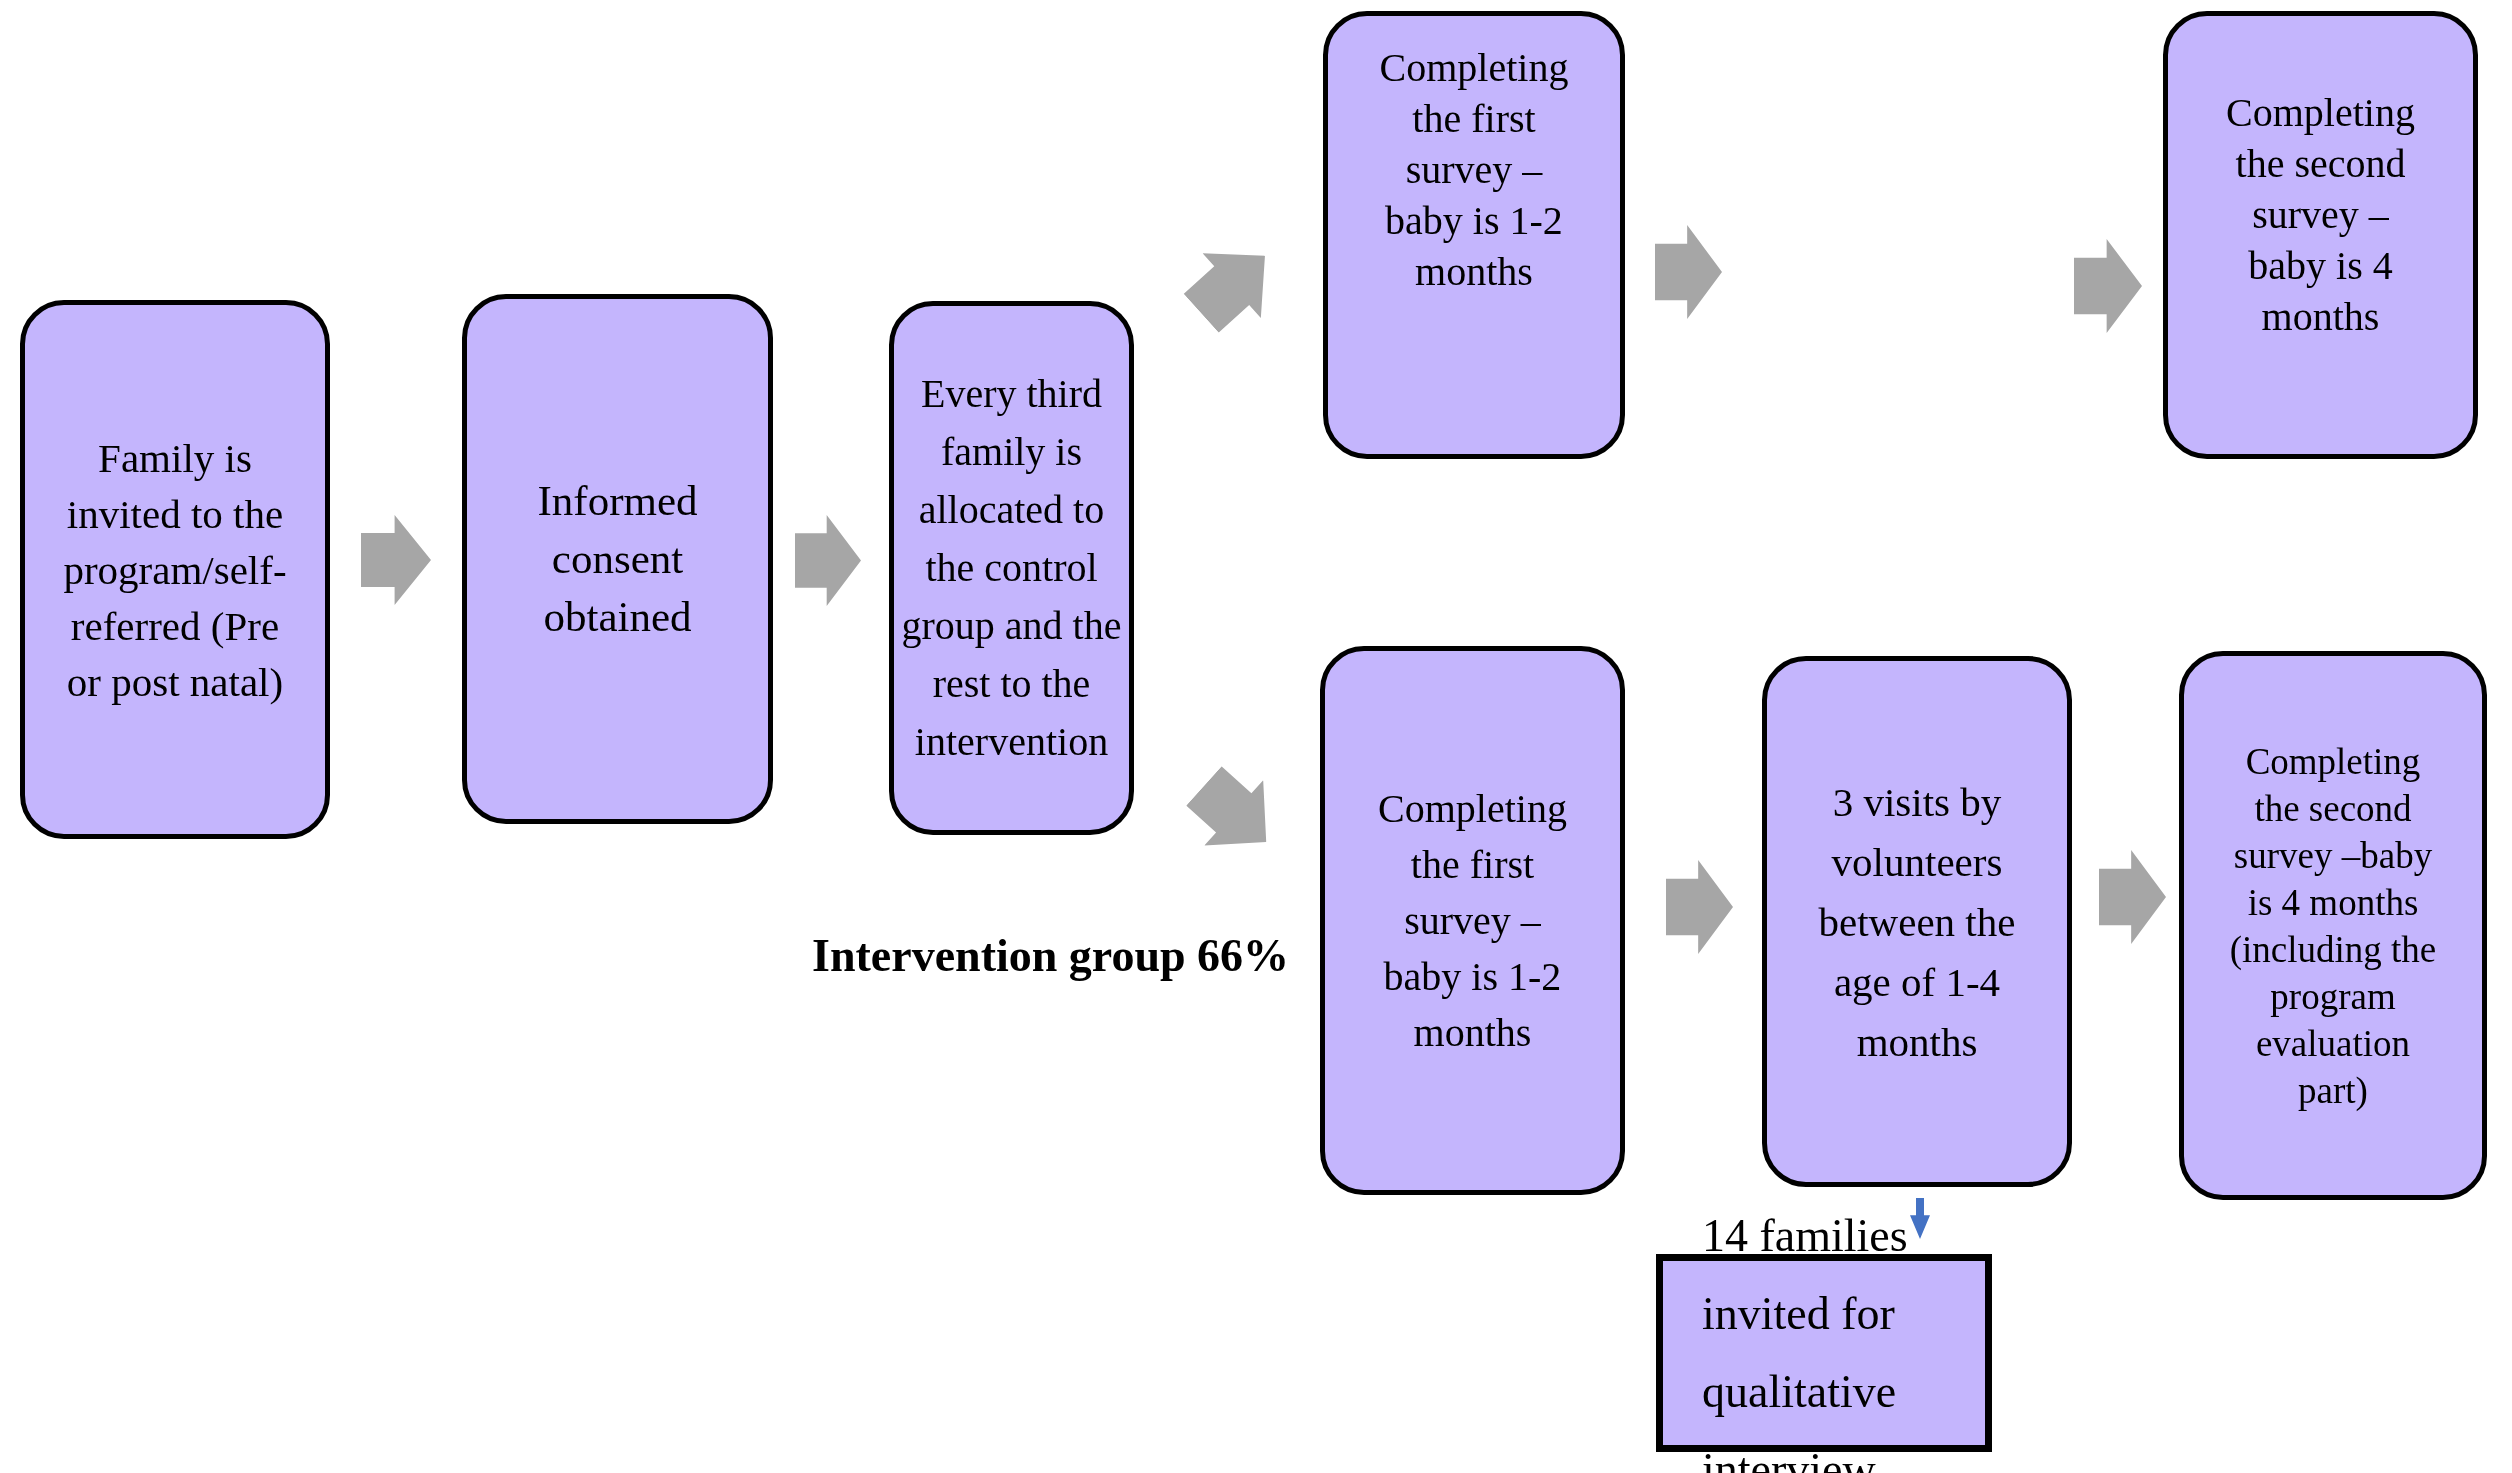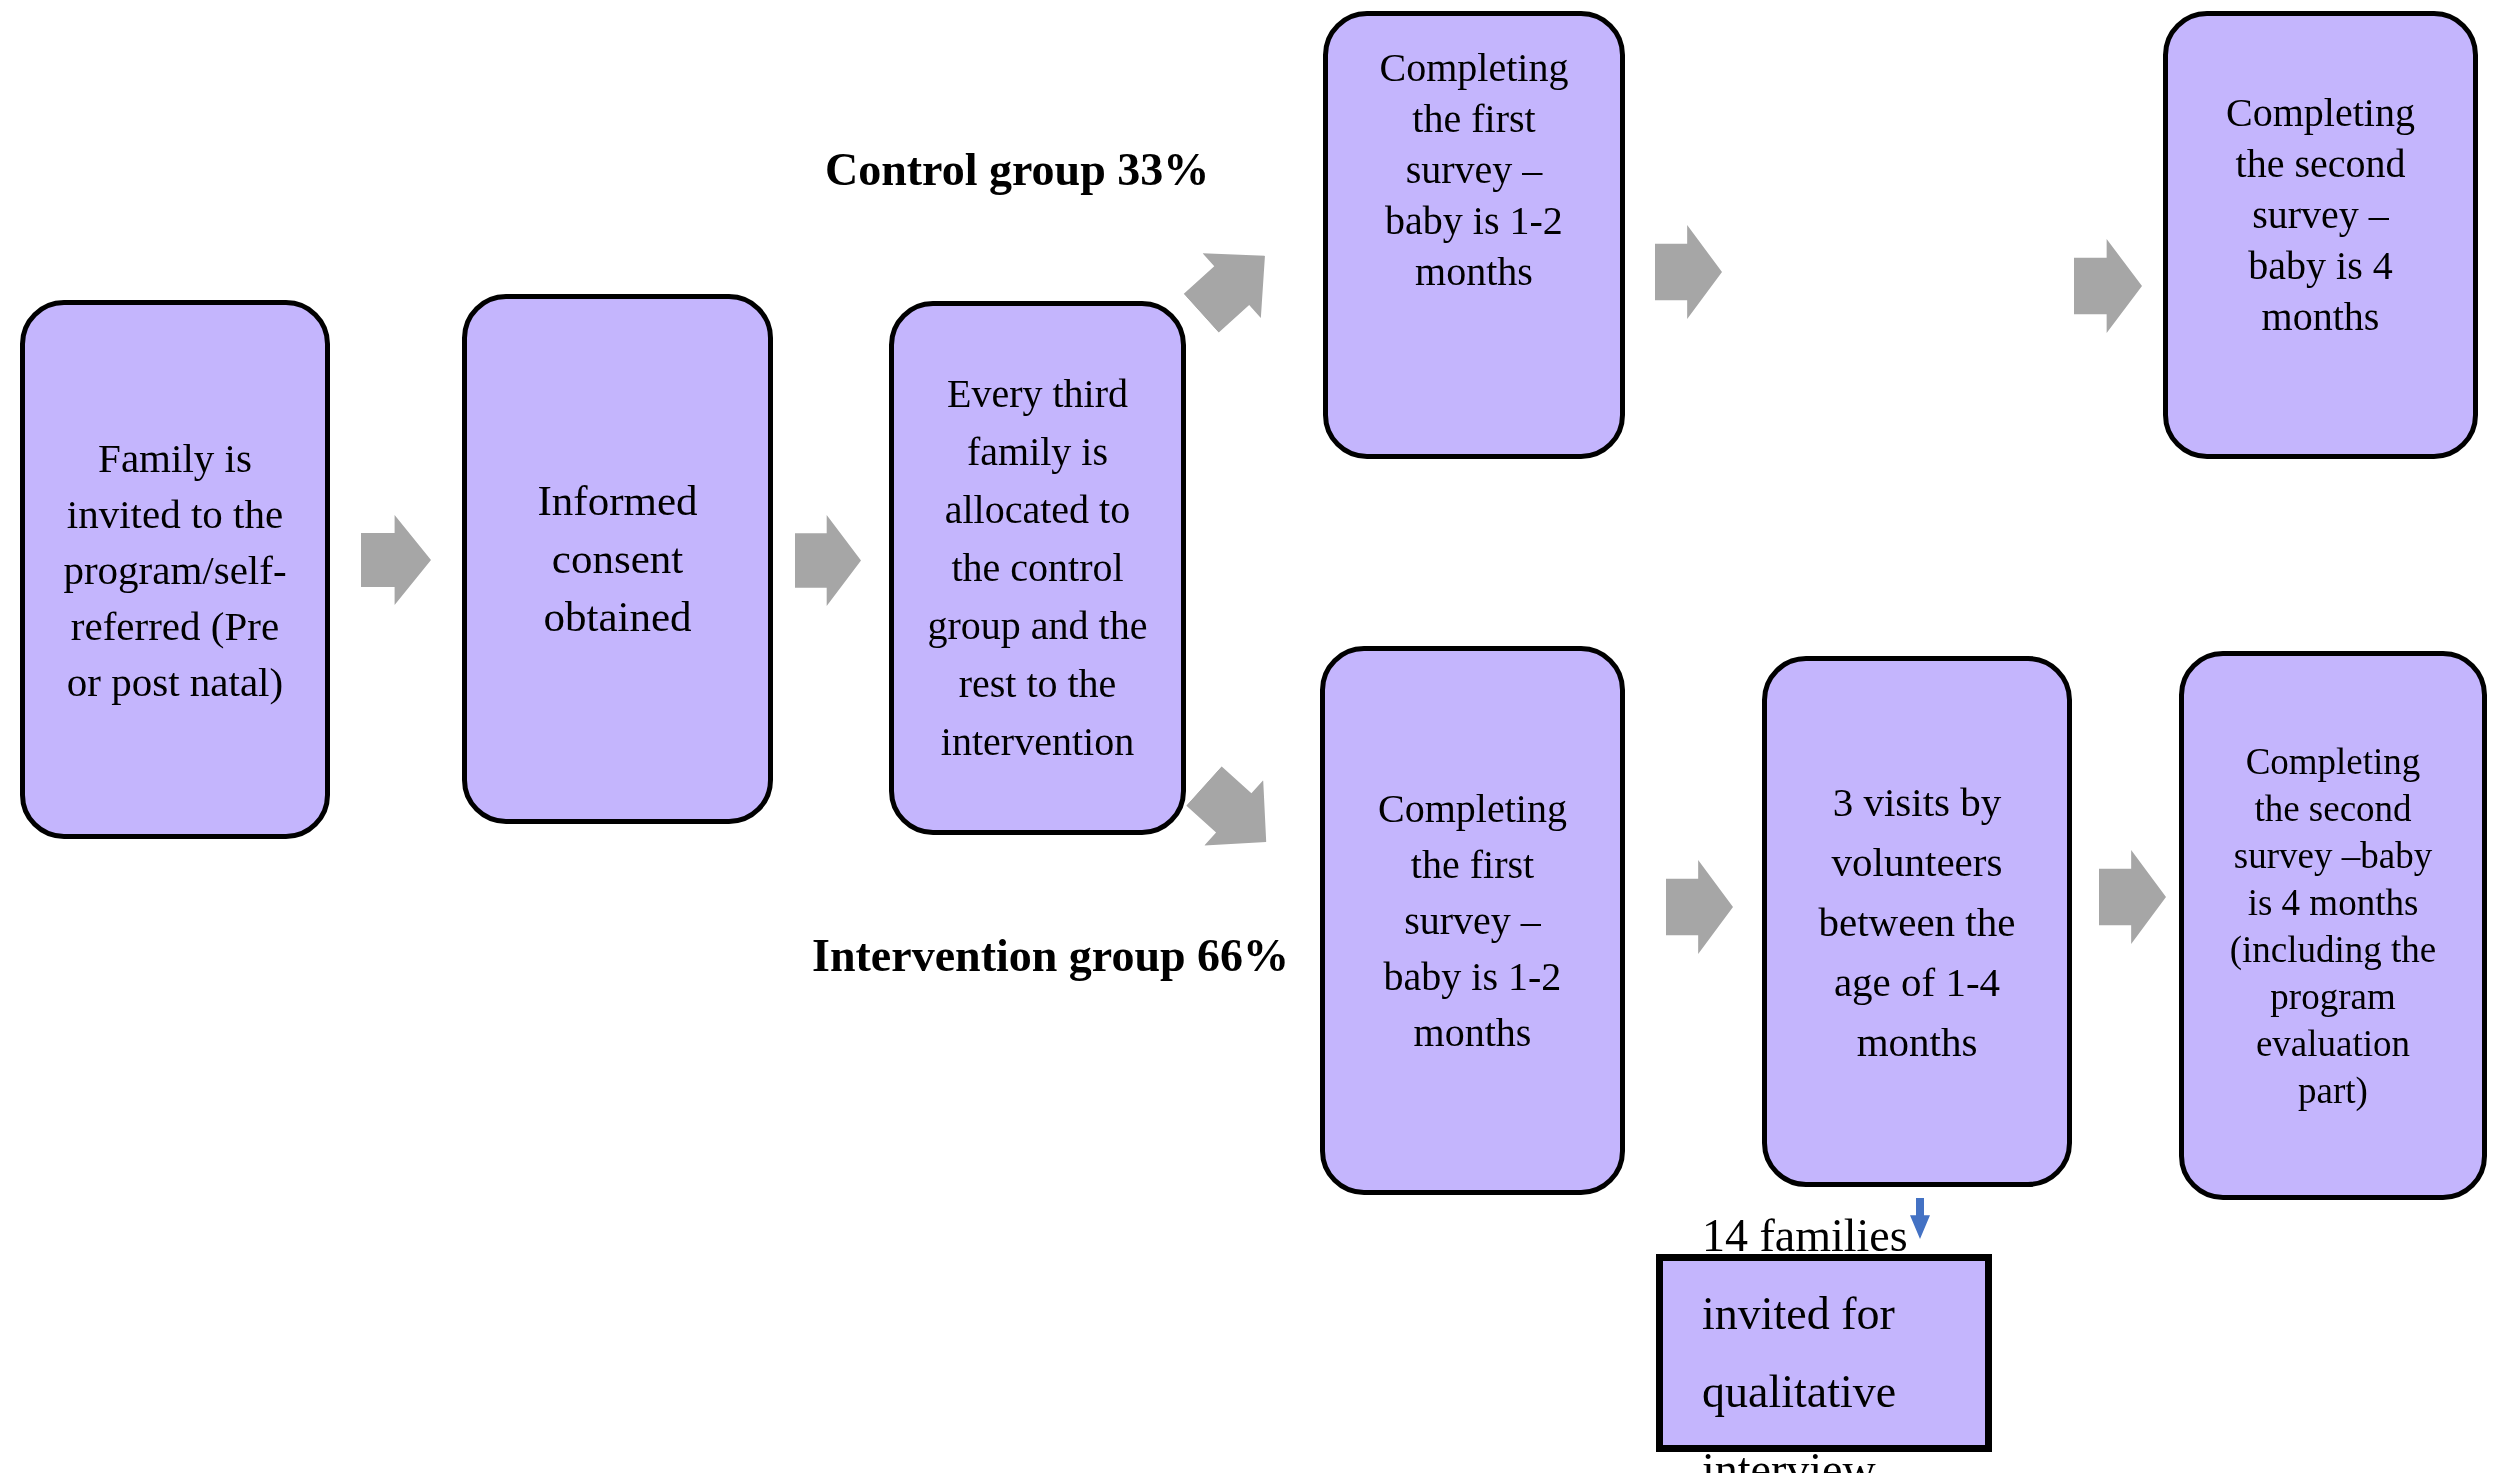--- a/index.html
+++ b/index.html
@@ -45,21 +45,21 @@
     position:absolute;
     background:var(--blue,#4472c4);
     clip-path:polygon(30% 0%, 70% 0%, 70% 42%, 100% 42%, 50% 100%, 0% 42%, 30% 42%);
   }
 
   
   #box-family        {left:20px;   top:300px;  width:310px; height:539px; font-size:41px; line-height:56px;}
   #arrow-1           {left:361px;  top:515px;  width:70px;  height:90px;}
   #box-consent       {left:454px;  top:294px;  width:311px; height:530px; font-size:43px; line-height:58px;margin-left:8px;}
   #arrow-2           {left:795px; top:515px;  width:66px;  height:91px;}
-  #box-allocation    {left:889px; top:301px;  width:297px; height:534px; font-size:40px; line-height:58px;}
+  #box-allocation    {left:889px; top:301px;  width:245px; height:534px; font-size:40px; line-height:58px;}
   #arrow-diag-up     {left:1190px; top:241px;  width:86px; height:87px;}
   #arrow-diag-down   {left:1193px; top:770px; width:84px; height:88px;}
   #label-control     {left:825px; top:143px;}
   #label-intervention{left:812px; top:929px;}
 
   #box-ctrl-survey1  {left:1323px; top:10.7px;   width:302px; height:448px; font-size:40px; line-height:51px; padding-top:26px;}
   #arrow-t1          {left:1655px; top:225px;  width:67px;  height:94px;}
   #box-usual         {left:1721px; top:12px;   width:337px; height:447px; font-size:41px; line-height:54px;}
   #arrow-t2          {left:2074px; top:239px;  width:68px;  height:94px;}
   #box-ctrl-survey2  {left:2163px; top:10.7px;   width:315px; height:448px; font-size:40px; line-height:51px; padding-top:71px;}
@@ -72,21 +72,20 @@
 
   #arrow-blue        {left:1910px; top:1198px; width:20px;  height:41px;}
   #box-qualitative   {left:1656px; top:1254px; width:336px; height:198px; font-size:46px; line-height:78px;
                       justify-content:flex-start; text-align:left; padding-left:39px; padding-right:10.7px;}
 </style>
 </head>
 <body>
 
 <div class="canvas">
 
-  <div class="flow-label" id="label-control">Control group 33%</div>
   <div class="flow-label" id="label-intervention">Intervention group 66%</div>
 
   <div class="box" id="box-family">
     <span class="txt">Family is
 invited to the
 program/self-
 referred (Pre
 or post natal)</span>
   </div>
 

